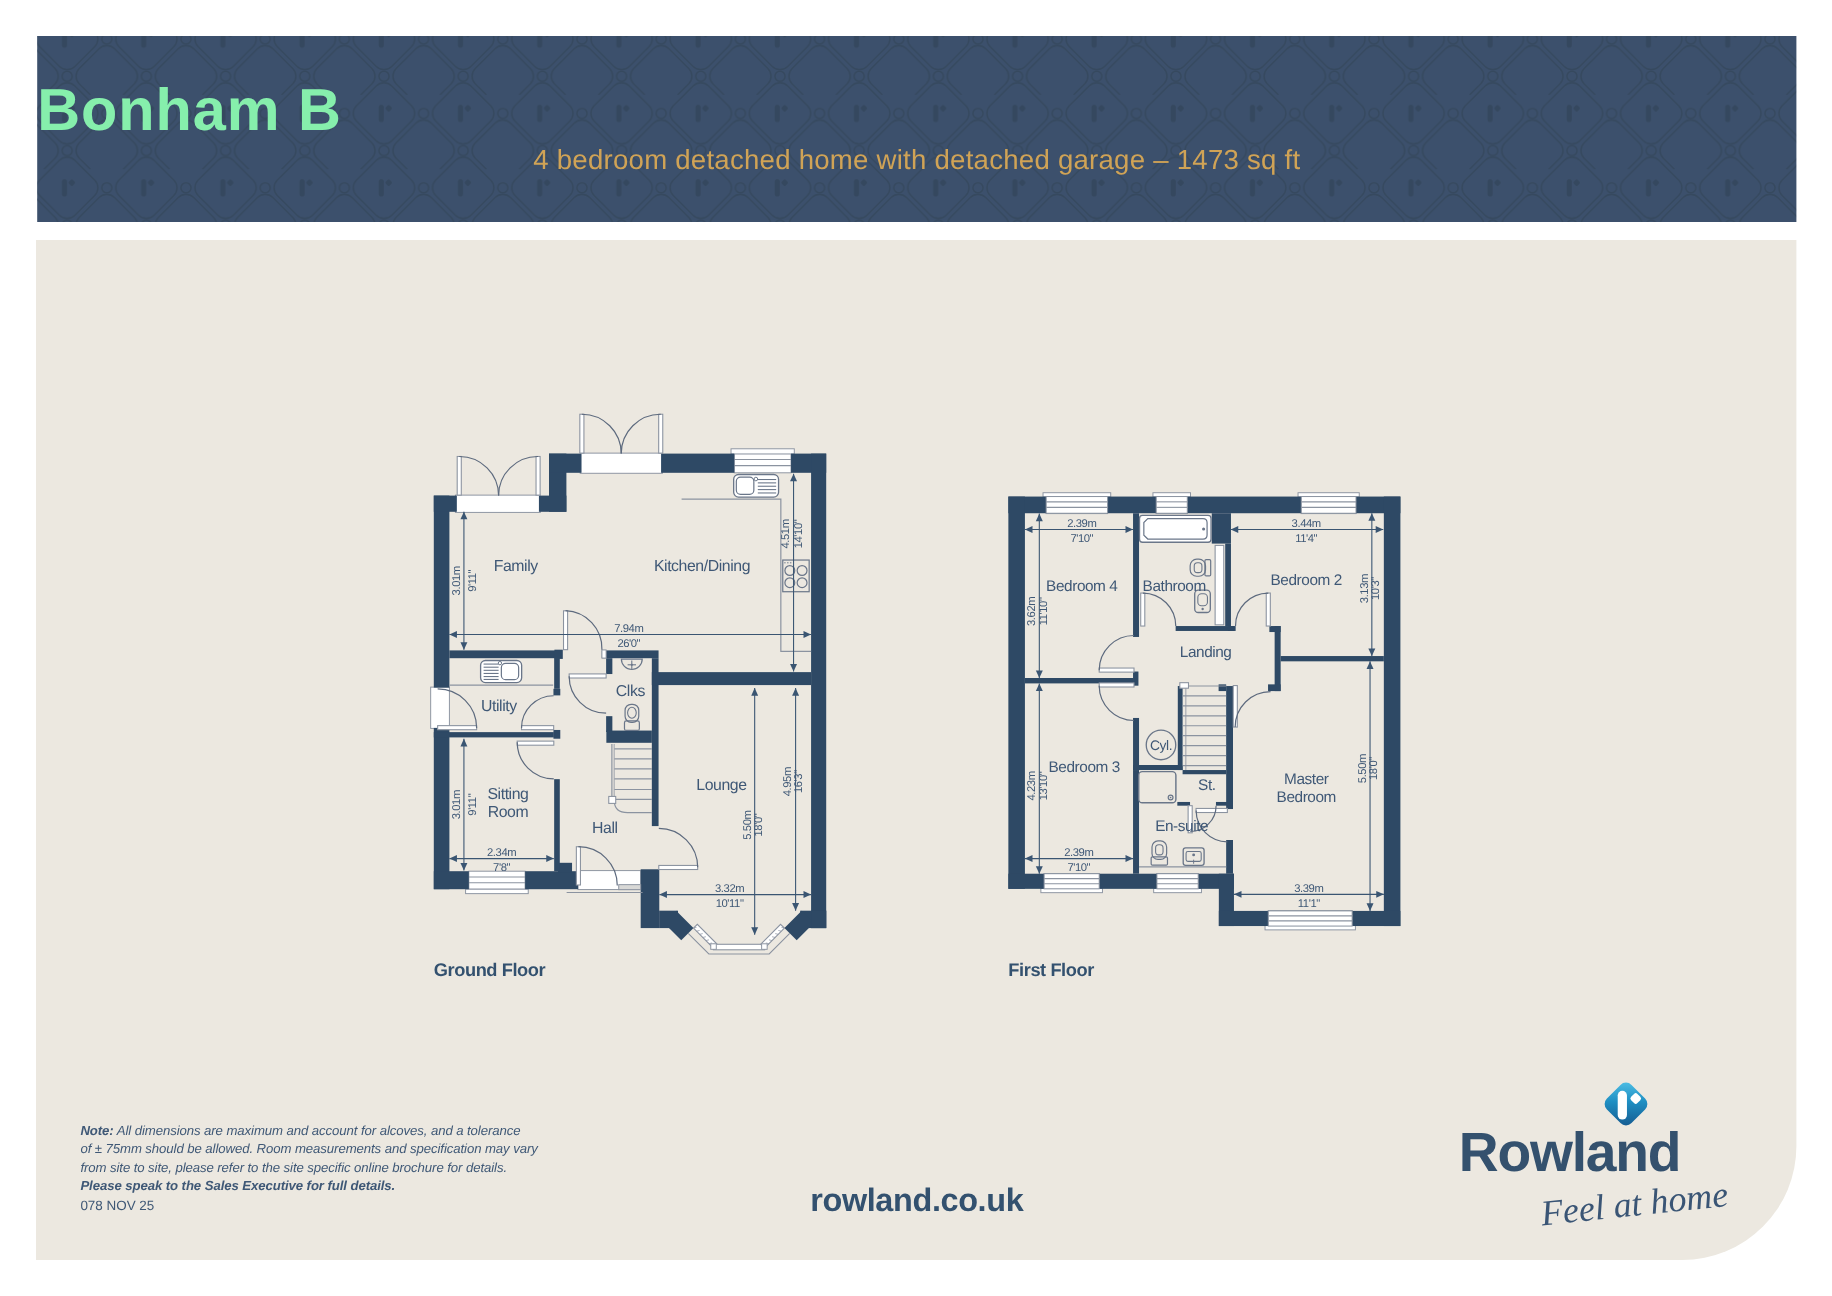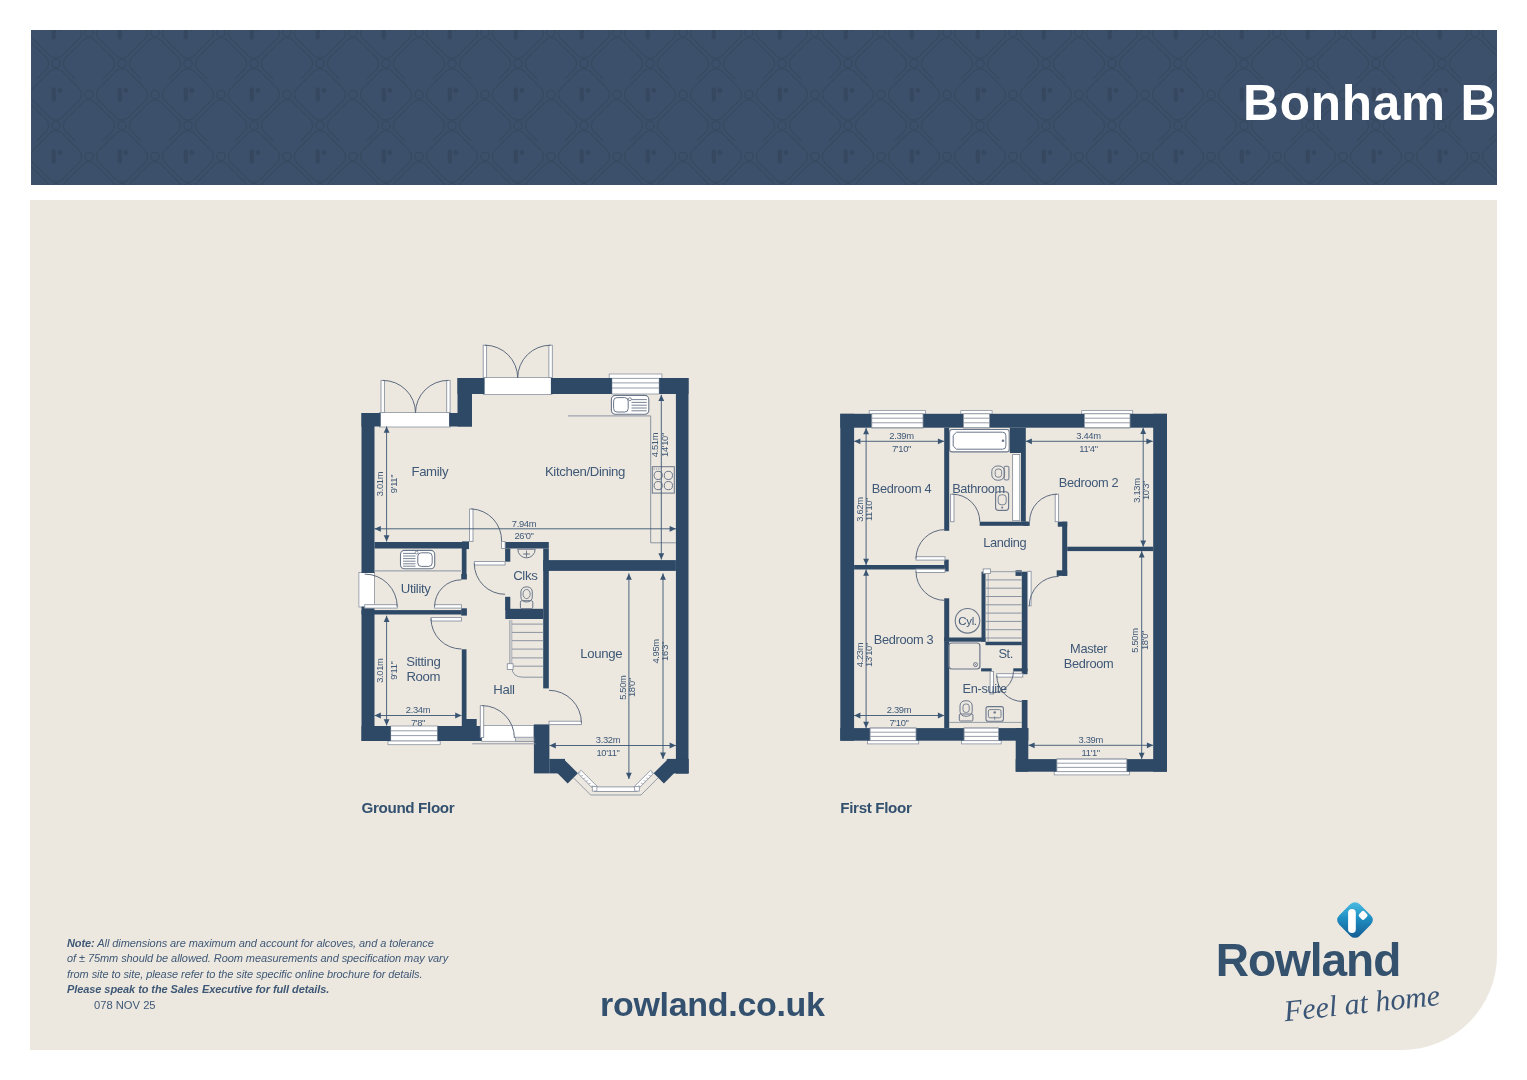--- a/index.html
+++ b/index.html
@@ -26,23 +26,25 @@
   </g>
   <g fill="#35485f">
     <rect x="28.6" y="8.3" width="4.3" height="14.5" rx="2.1"></rect>
     <rect x="34.6" y="9.0" width="4.6" height="4.6" rx="1.3" transform="rotate(45 36.9 11.3)"></rect>
   </g>
 </pattern>
 </defs>
 <rect width="1466" height="155" fill="url(#pt)"></rect>
 </svg>
 
-<div style="position:absolute; left:0; right:0; top:44px; text-align:right; color:#ffffff;
+<div style="position:absolute; left:0; right:0; top:33px; text-align:left; color:#86efac;
      font-size:49.5px; font-weight:bold; letter-spacing:0.8px;">Bonham B</div>
 
+<div style="position:absolute; left:0; right:0; top:90px; text-align:center; color:#d0a356;
+     font-size:23px; letter-spacing:0.2px;">4 bedroom detached home with detached garage – 1473 sq ft</div>
 </div>
 
 <div class="abs" style="left:30px; top:200px; width:1467px; height:850px; background:#ece8e0;
      border-radius:0 0 95px 0;"></div>
 
 <svg class="abs" style="left:0; top:0;" width="1527" height="1080" viewBox="0 0 1527 1080">
 
 <g>
 
 <rect x="379.5" y="412.6" width="70.8" height="14.4" fill="#ffffff" stroke="#8b93a0" stroke-width="0.8"></rect>
@@ -571,23 +573,23 @@
 </g>
 </svg>
 
 <div class="abs" style="left:67px; top:936px; width:460px; font-size:11px; line-height:15.3px; white-space:nowrap; letter-spacing:-0.08px; color:#3f5876;font-style:italic;">
 <b>Note:</b> All dimensions are maximum and account for alcoves, and a tolerance<br>
 of ± 75mm should be allowed. Room measurements and specification may vary<br>
 from site to site, please refer to the site specific online brochure for details.<br>
 <b>Please speak to the Sales Executive for full details.</b>
 </div>
 
-<div class="abs" style="left:67px; top:999px; font-size:11.2px; color:#3f5876;margin-left:27px;">078 NOV 25</div>
-
-<div class="abs" style="left:600px; top:985px; width:328px; text-align:left; font-size:34px;
+<div class="abs" style="left:67px; top:999px; font-size:11.2px; color:#3f5876;">078 NOV 25</div>
+
+<div class="abs" style="left:600px; top:985px; width:328px; text-align:center; font-size:27px;
      font-weight:bold; color:#33516f; letter-spacing:-0.3px;">rowland.co.uk</div>
 
 <svg class="abs" style="left:1200px; top:880px;" width="260" height="160" viewBox="0 0 260 160">
 <defs>
 <linearGradient id="lg" x1="0" y1="0" x2="1" y2="1">
   <stop offset="0" stop-color="#53c3e8"></stop>
         <stop offset="0.45" stop-color="#1f8fc3"></stop>
   <stop offset="1" stop-color="#14568c"></stop>
 </linearGradient>
 </defs>

